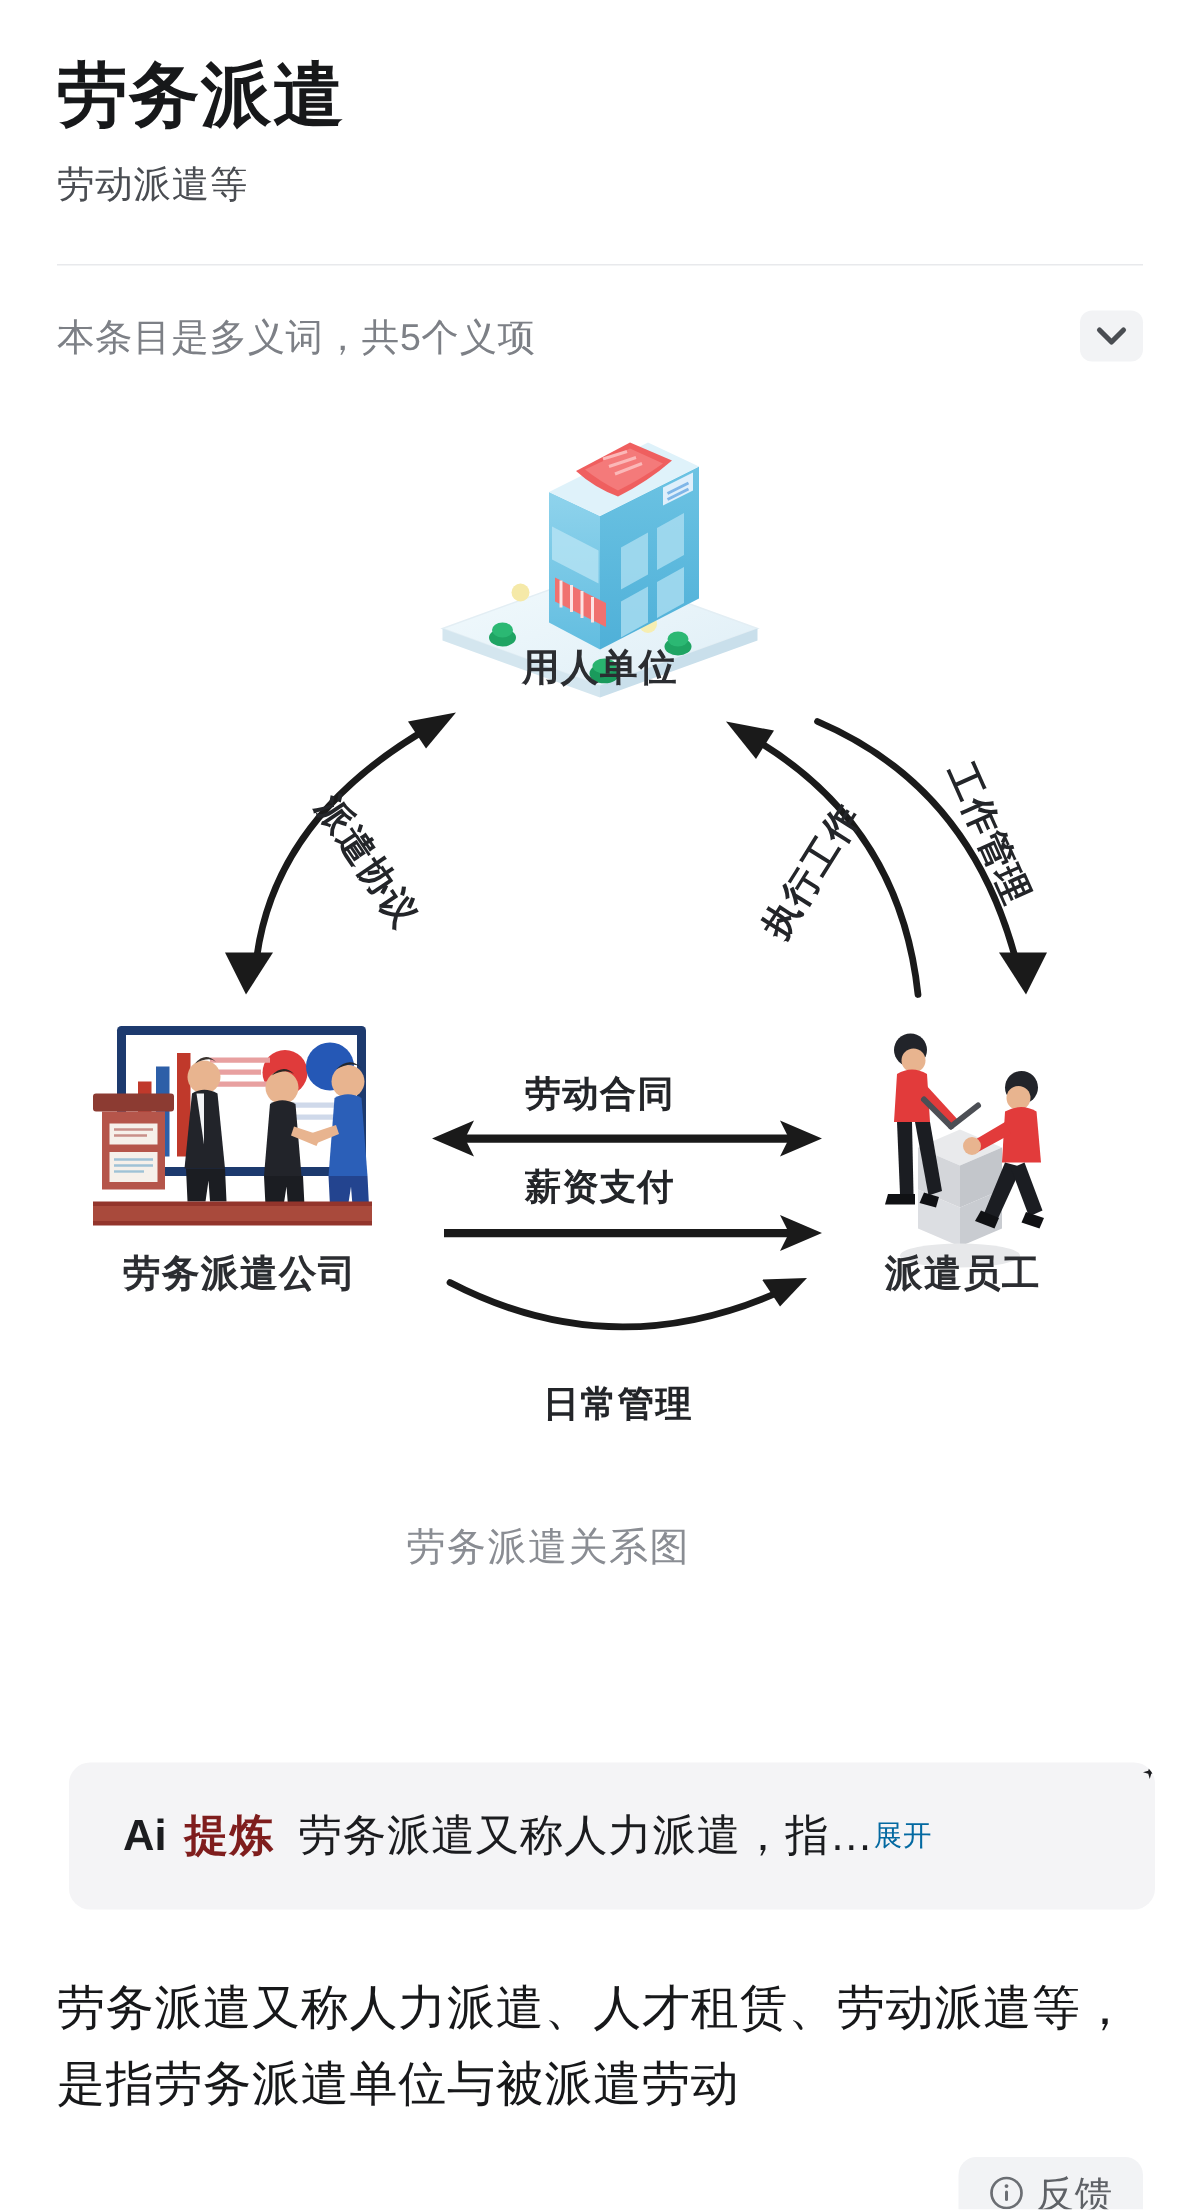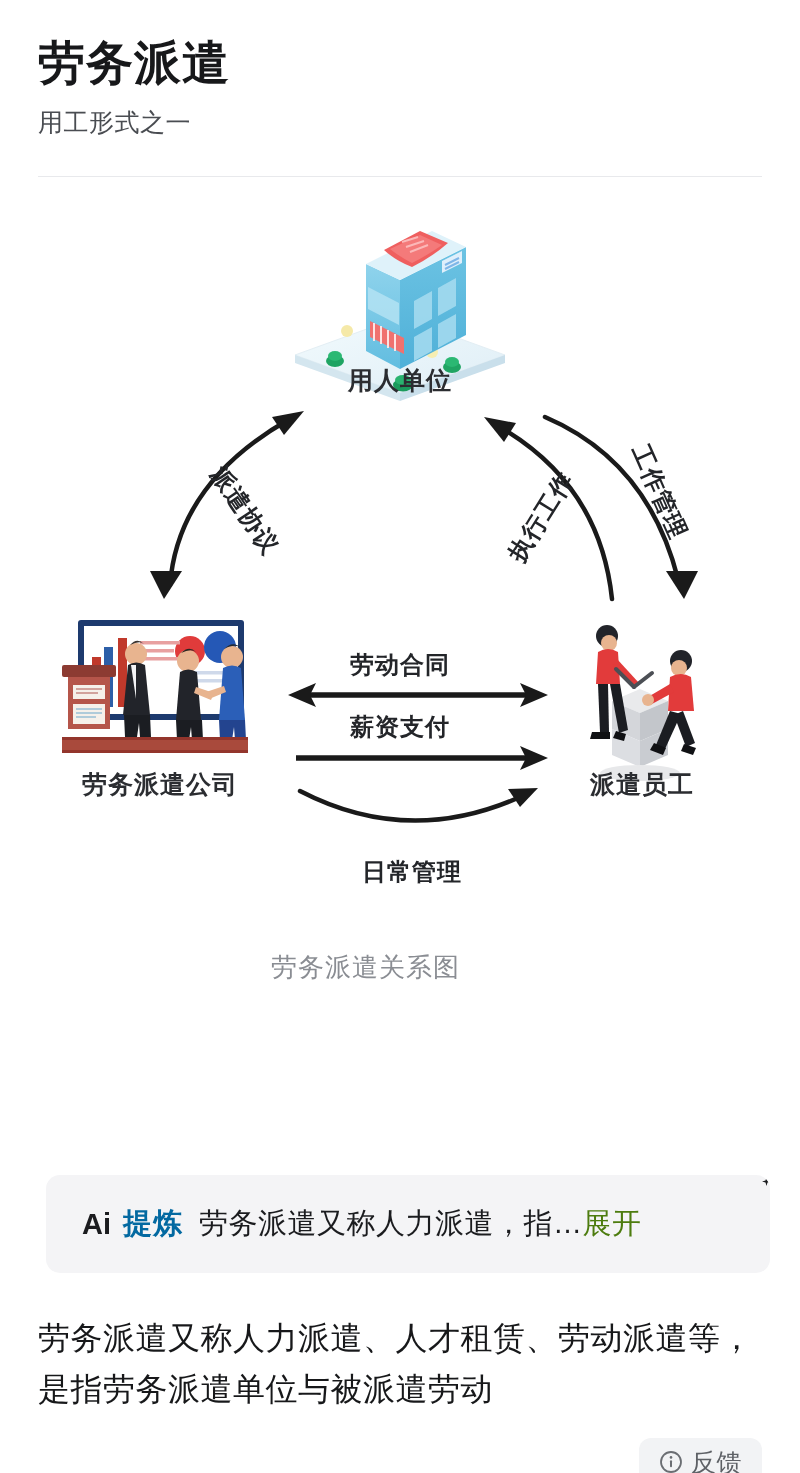--- a/index.html
+++ b/index.html
@@ -137,35 +137,35 @@
     position: absolute;
     right: -1px;
     top: 2px;
     width: 9px;
     height: 9px;
     pointer-events: none;
   }
   .ai-tag {
     font-size: 29px;
     font-weight: bold;
-    color: #0369a1;
+    color: #7f1d1d;
     letter-spacing: 1px;
     margin-left: 8px;
   }
   .ai-summary {
     font-size: 29px;
     color: #1b1c1f;
     letter-spacing: 0.5px;
     margin-left: 16px;
     overflow: hidden;
     text-overflow: ellipsis;
   }
   .ai-expand {
-    font-size: 29px;
-    color: #4d7c0f;
+    font-size: 19px;
+    color: #0369a1;
     letter-spacing: 0.5px;
     cursor: pointer;
     flex-shrink: 0;
   }
 
   
   .body-text {
     position: absolute;
     left: 38px;
     top: 1313px;
@@ -215,24 +215,32 @@
     pointer-events: none;
   }
 </style>
 </head>
 <body>
 
 <div class="page">
 
   <div class="header">
     <div class="title">劳务派遣</div>
-    <div class="subtitle">用工形式之一</div>
+    <div class="subtitle">劳动派遣等</div>
   </div>
   <div class="divider"></div>
 
+  <div class="poly-row">
+    <div class="poly-text">本条目是多义词，共5个义项</div>
+    <div class="poly-btn">
+      <svg width="22" height="14" viewBox="0 0 22 14">
+        <path d="M3 3 L11 11 L19 3" fill="none" stroke="#4a4d52" stroke-width="3.4" stroke-linecap="round" stroke-linejoin="round"></path>
+      </svg>
+    </div>
+  </div>
 
   <div class="figure">
     <svg class="diagram-svg" width="800" height="800" viewBox="0 0 800 800">
       <defs>
 
         <linearGradient id="bldFront" x1="0" y1="0" x2="0" y2="1">
           <stop offset="0%" stop-color="#8fd3ec"></stop>
             <stop offset="100%" stop-color="#62bde0"></stop>
         </linearGradient>
         <linearGradient id="bldSide" x1="0" y1="0" x2="0" y2="1">

